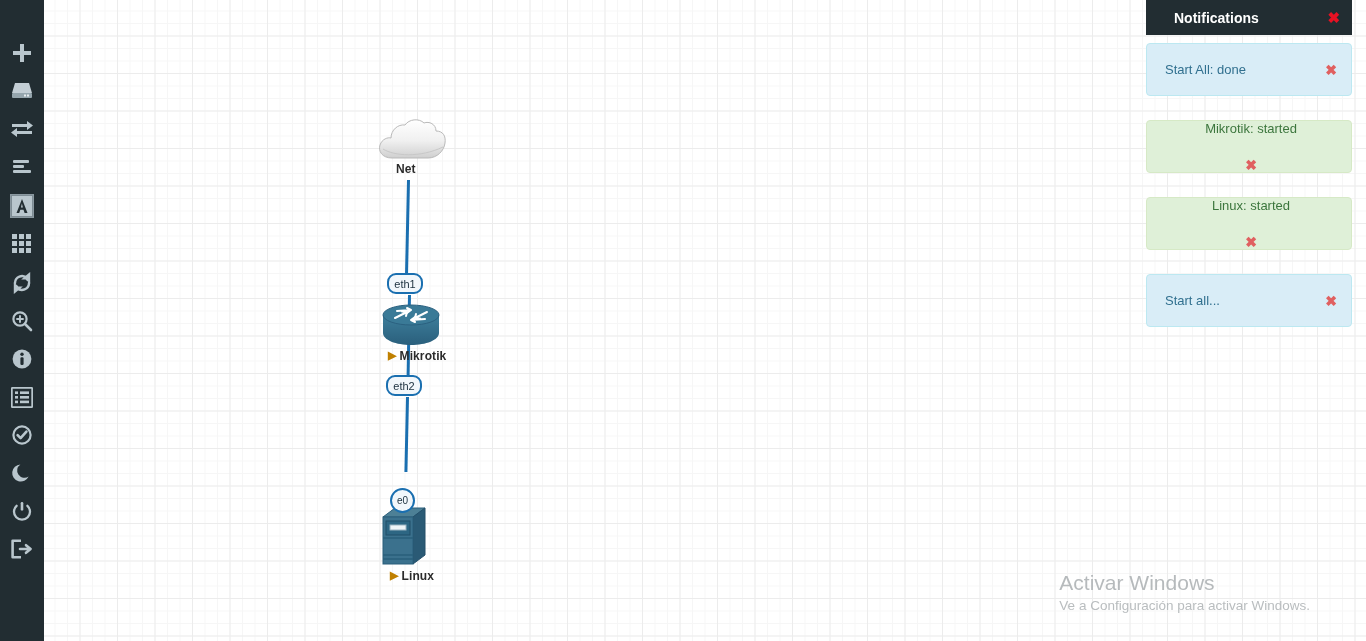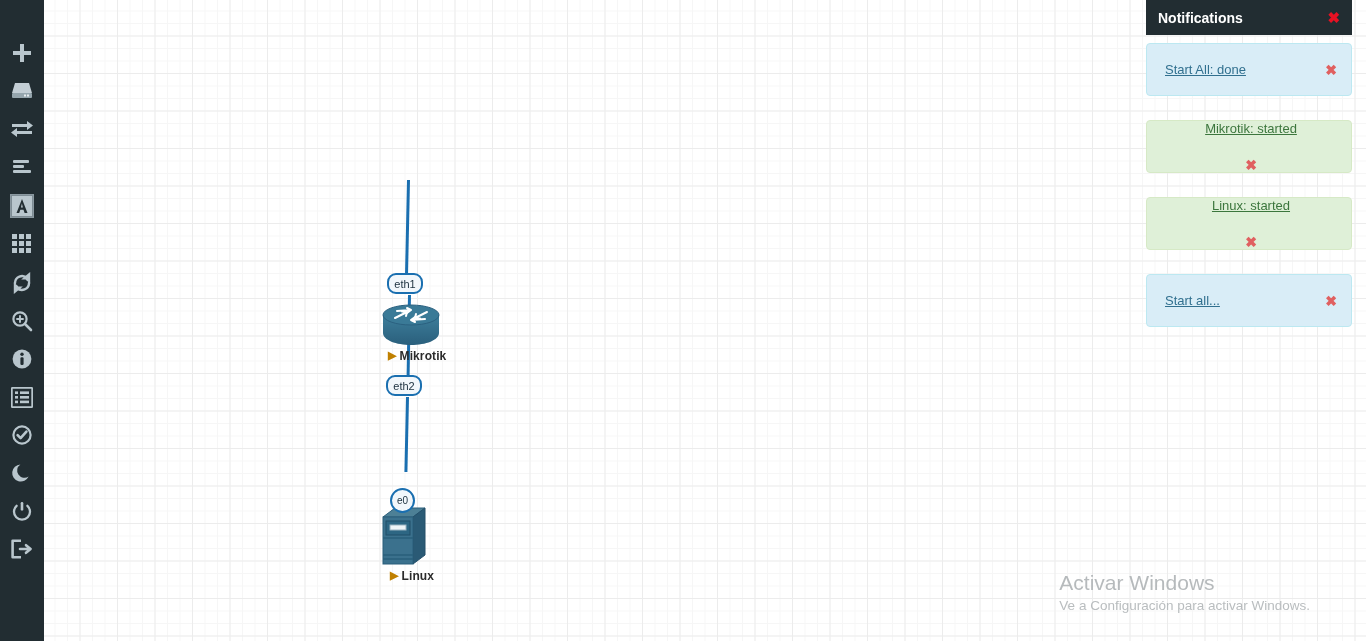--- a/index.html
+++ b/index.html
@@ -109,21 +109,21 @@
     top: 0;
     width: 206px;
     z-index: 30;
   }
   .notif-header {
     height: 35px;
     background: #222d32;
     display: flex;
     align-items: center;
     justify-content: space-between;
-    padding: 0 12px 0 12px;
+    padding: 0 12px 0 28px;
     box-sizing: border-box;
   }
   .notif-title {
     color: #ffffff;
     font-size: 14px;
     font-weight: bold;
   }
   .notif-close {
     color: #e81123;
     font-size: 15px;
@@ -136,21 +136,21 @@
     position: relative;
     height: 53px;
     margin-bottom: 24px;
     border-radius: 4px;
     display: flex;
     align-items: center;
     padding: 0 14px 0 18px;
     box-sizing: border-box;
     font-size: 13px;
   }
-  .notif-item .msg { flex: 1; text-decoration: underline; }
+  .notif-item .msg { flex: 1; }
   .notif-item .x {
     color: #e06060;
     font-size: 14px;
     font-weight: bold;
     cursor: pointer;
     line-height: 1;
   }
   .notif-info {
     background: #d9edf7;
     border: 1px solid #bce8f1;
@@ -190,20 +190,37 @@
 
 <div id="app">
 
   <div class="canvas">
 
     <div class="link" style="left:363px; top:180px; width:3px; height:95px; transform: rotate(1.2deg); transform-origin: top center;"></div>
     <div class="link" style="left:364px; top:295px; width:3px; height:82px; transform: rotate(1deg); transform-origin: top center;"></div>
     <div class="link" style="left:362px; top:397px; width:3px; height:75px; transform: rotate(1.2deg); transform-origin: top center;"></div>
     <div class="link" style="left:361px; top:490px; width:3px; height:18px;"></div>
 
+    <div class="node" style="left:332px; top:118px;">
+      <svg width="72" height="46" viewBox="0 0 72 46">
+        <defs>
+          <linearGradient id="cg" x1="0" y1="0" x2="0" y2="1">
+            <stop offset="0%" stop-color="#ffffff"></stop>
+            <stop offset="55%" stop-color="#f0f0f0"></stop>
+            <stop offset="100%" stop-color="#cfcfcf"></stop>
+          </linearGradient>
+        </defs>
+        <path d="M16,40 C6,40 2,33 4,27 C6,21 12,19 15,20 C15,12 22,6 29,7 C33,1 43,0 48,5
+                 C53,3 60,6 60,13 C67,13 70,18 69,25 C68,33 61,40 52,40 Z" fill="url(#cg)" stroke="#b9b9b9" stroke-width="1"></path>
+        <path d="M7,31 C18,38 44,40 67,29" fill="none" stroke="#c8c8c8" stroke-width="1"></path>
+      </svg>
+      <div class="node-label" style="left:20px; top:44px;">
+        <span>Net</span>
+      </div>
+    </div>
 
     <div class="port-badge rect" style="left:343px; top:273px; width:36px; height:21px;">
       <span>eth1</span>
     </div>
 
     <div class="node" style="left:337px; top:304px;">
       <svg width="60" height="42" viewBox="0 0 60 42">
         <defs>
           <linearGradient id="rg" x1="0" y1="0" x2="0" y2="1">
             <stop offset="0%" stop-color="#3d7e9b"></stop>

